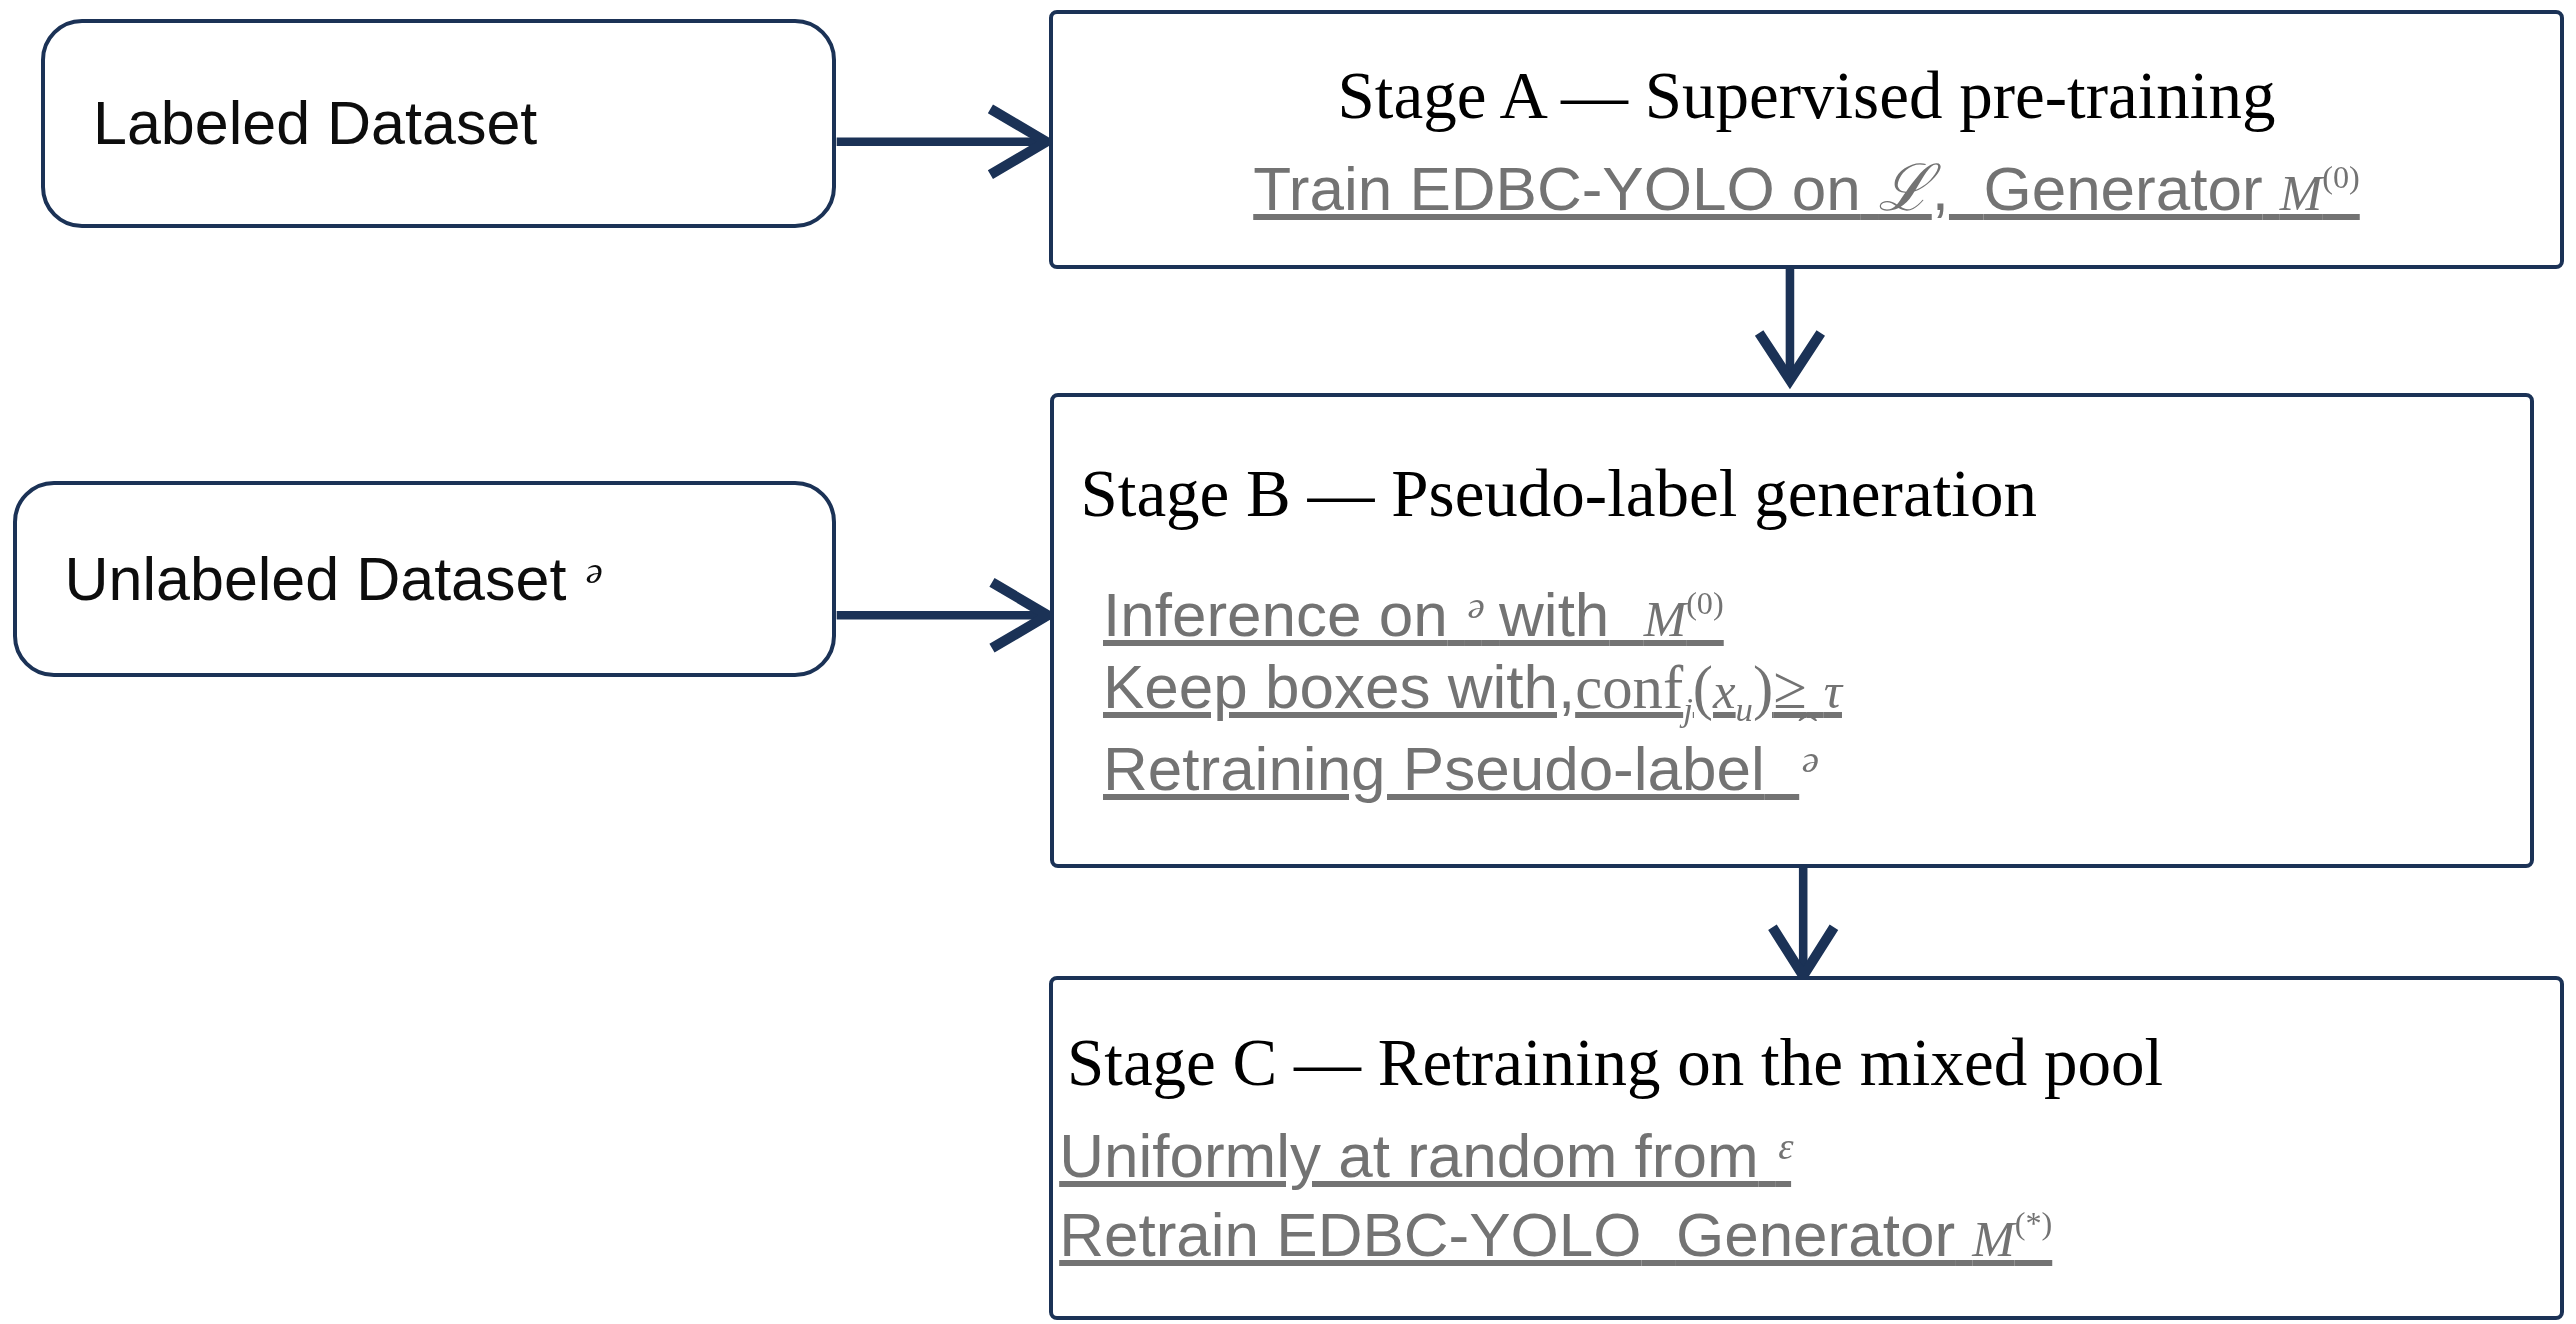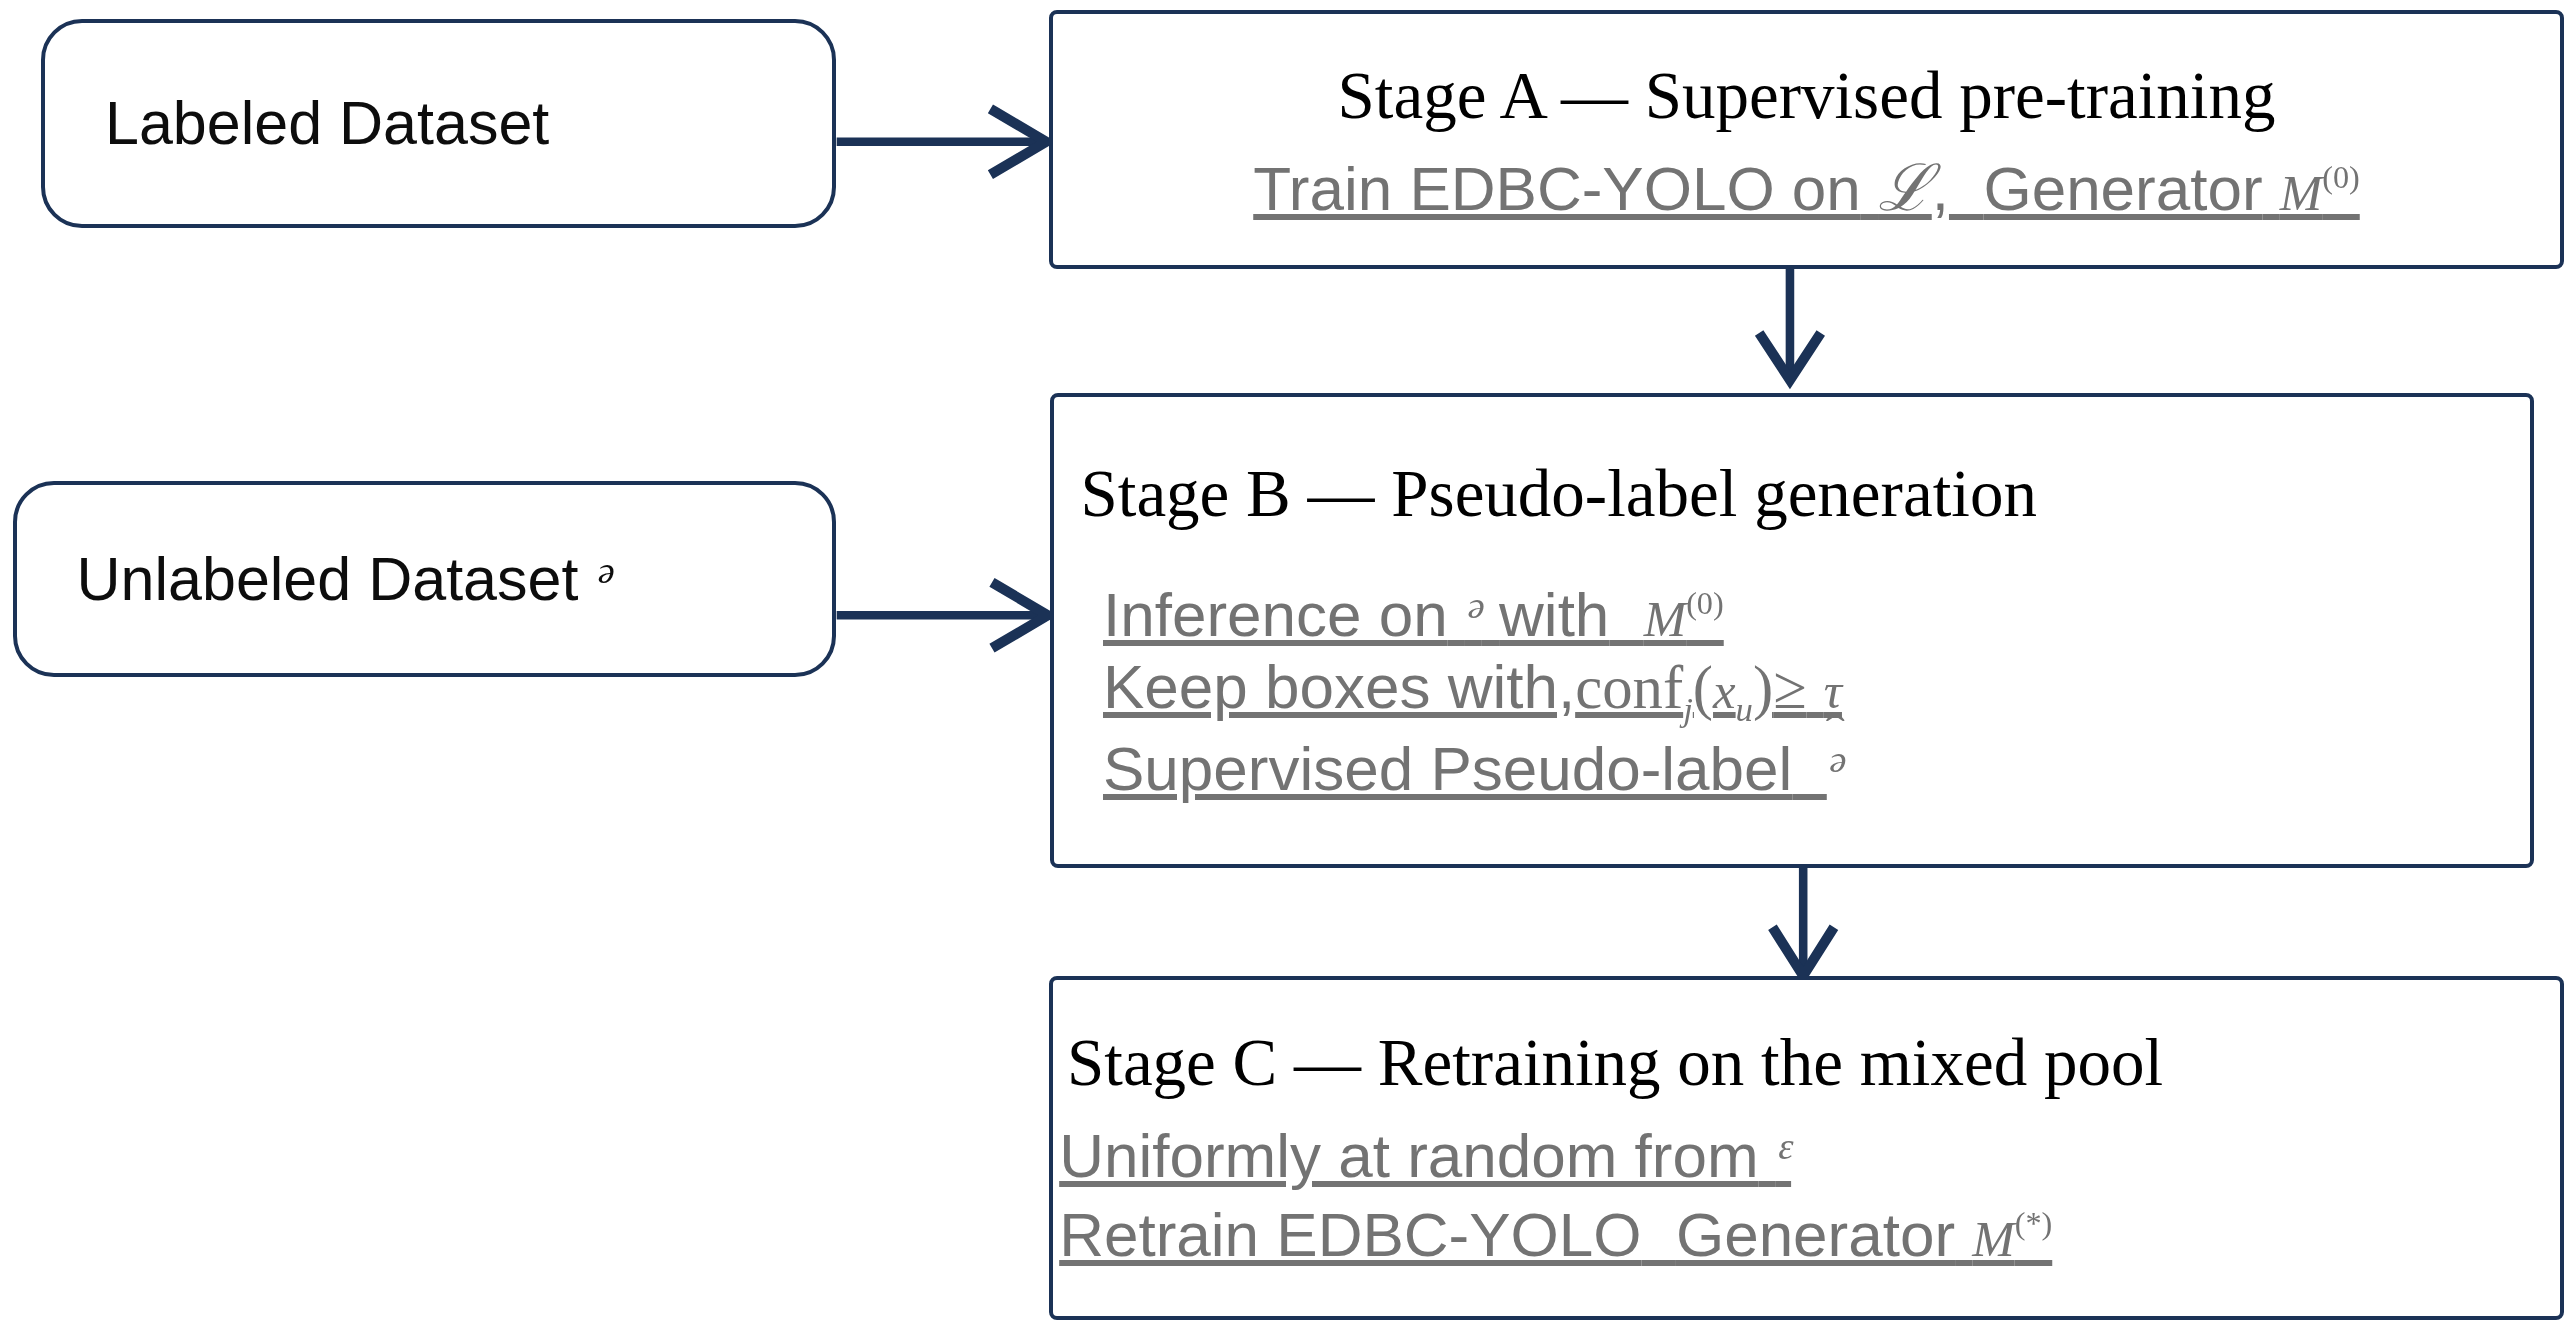--- a/index.html
+++ b/index.html
@@ -22,21 +22,20 @@
     box-sizing: border-box;
     border: 4.7px solid #1b3256;
     border-radius: 8px;
     background: #ffffff;
     display: flex;
     flex-direction: column;
     justify-content: center;
   }
   .node.io {
     border-radius: 41px;
-    padding-left: 12px;
   }
   .node-label {
     font-family: "Liberation Sans", sans-serif;
     font-size: 61px;
     color: #0d0d0d;
     line-height: 1.0;
     white-space: nowrap;
     padding-left: 48px;
   }
   .stage-title {
@@ -178,21 +177,21 @@
       <span>with</span>
       &nbsp;<span class="mvar">M</span><span class="sup">(0)</span>
     </div>
 
     <div class="stage-line">
       <span>Keep boxes with,</span><span class="serifmath">conf</span><span class="sub">j</span><span class="serifmath">(</span><span class="mvar">x</span><span class="sub">u</span><span class="serifmath">)</span><span class="serifmath">≥</span>
       <span class="mvar">τ</span>
     </div>
 
     <div class="stage-line">
-      <span>Supervised Pseudo-label</span>
+      <span>Retraining Pseudo-label</span>
       &nbsp;<span class="hatwrap"><span class="hatmark">ˆ</span><span class="mathcal">ᵊ</span></span>
     </div>
   </div>
 
   <div class="node" id="node-stage-c">
     <div class="stage-title">Stage C — Retraining on the mixed pool</div>
 
     <div class="stage-line">
       <span>Uniformly at random from</span>
       <span class="mathcal">ᵋ</span>

